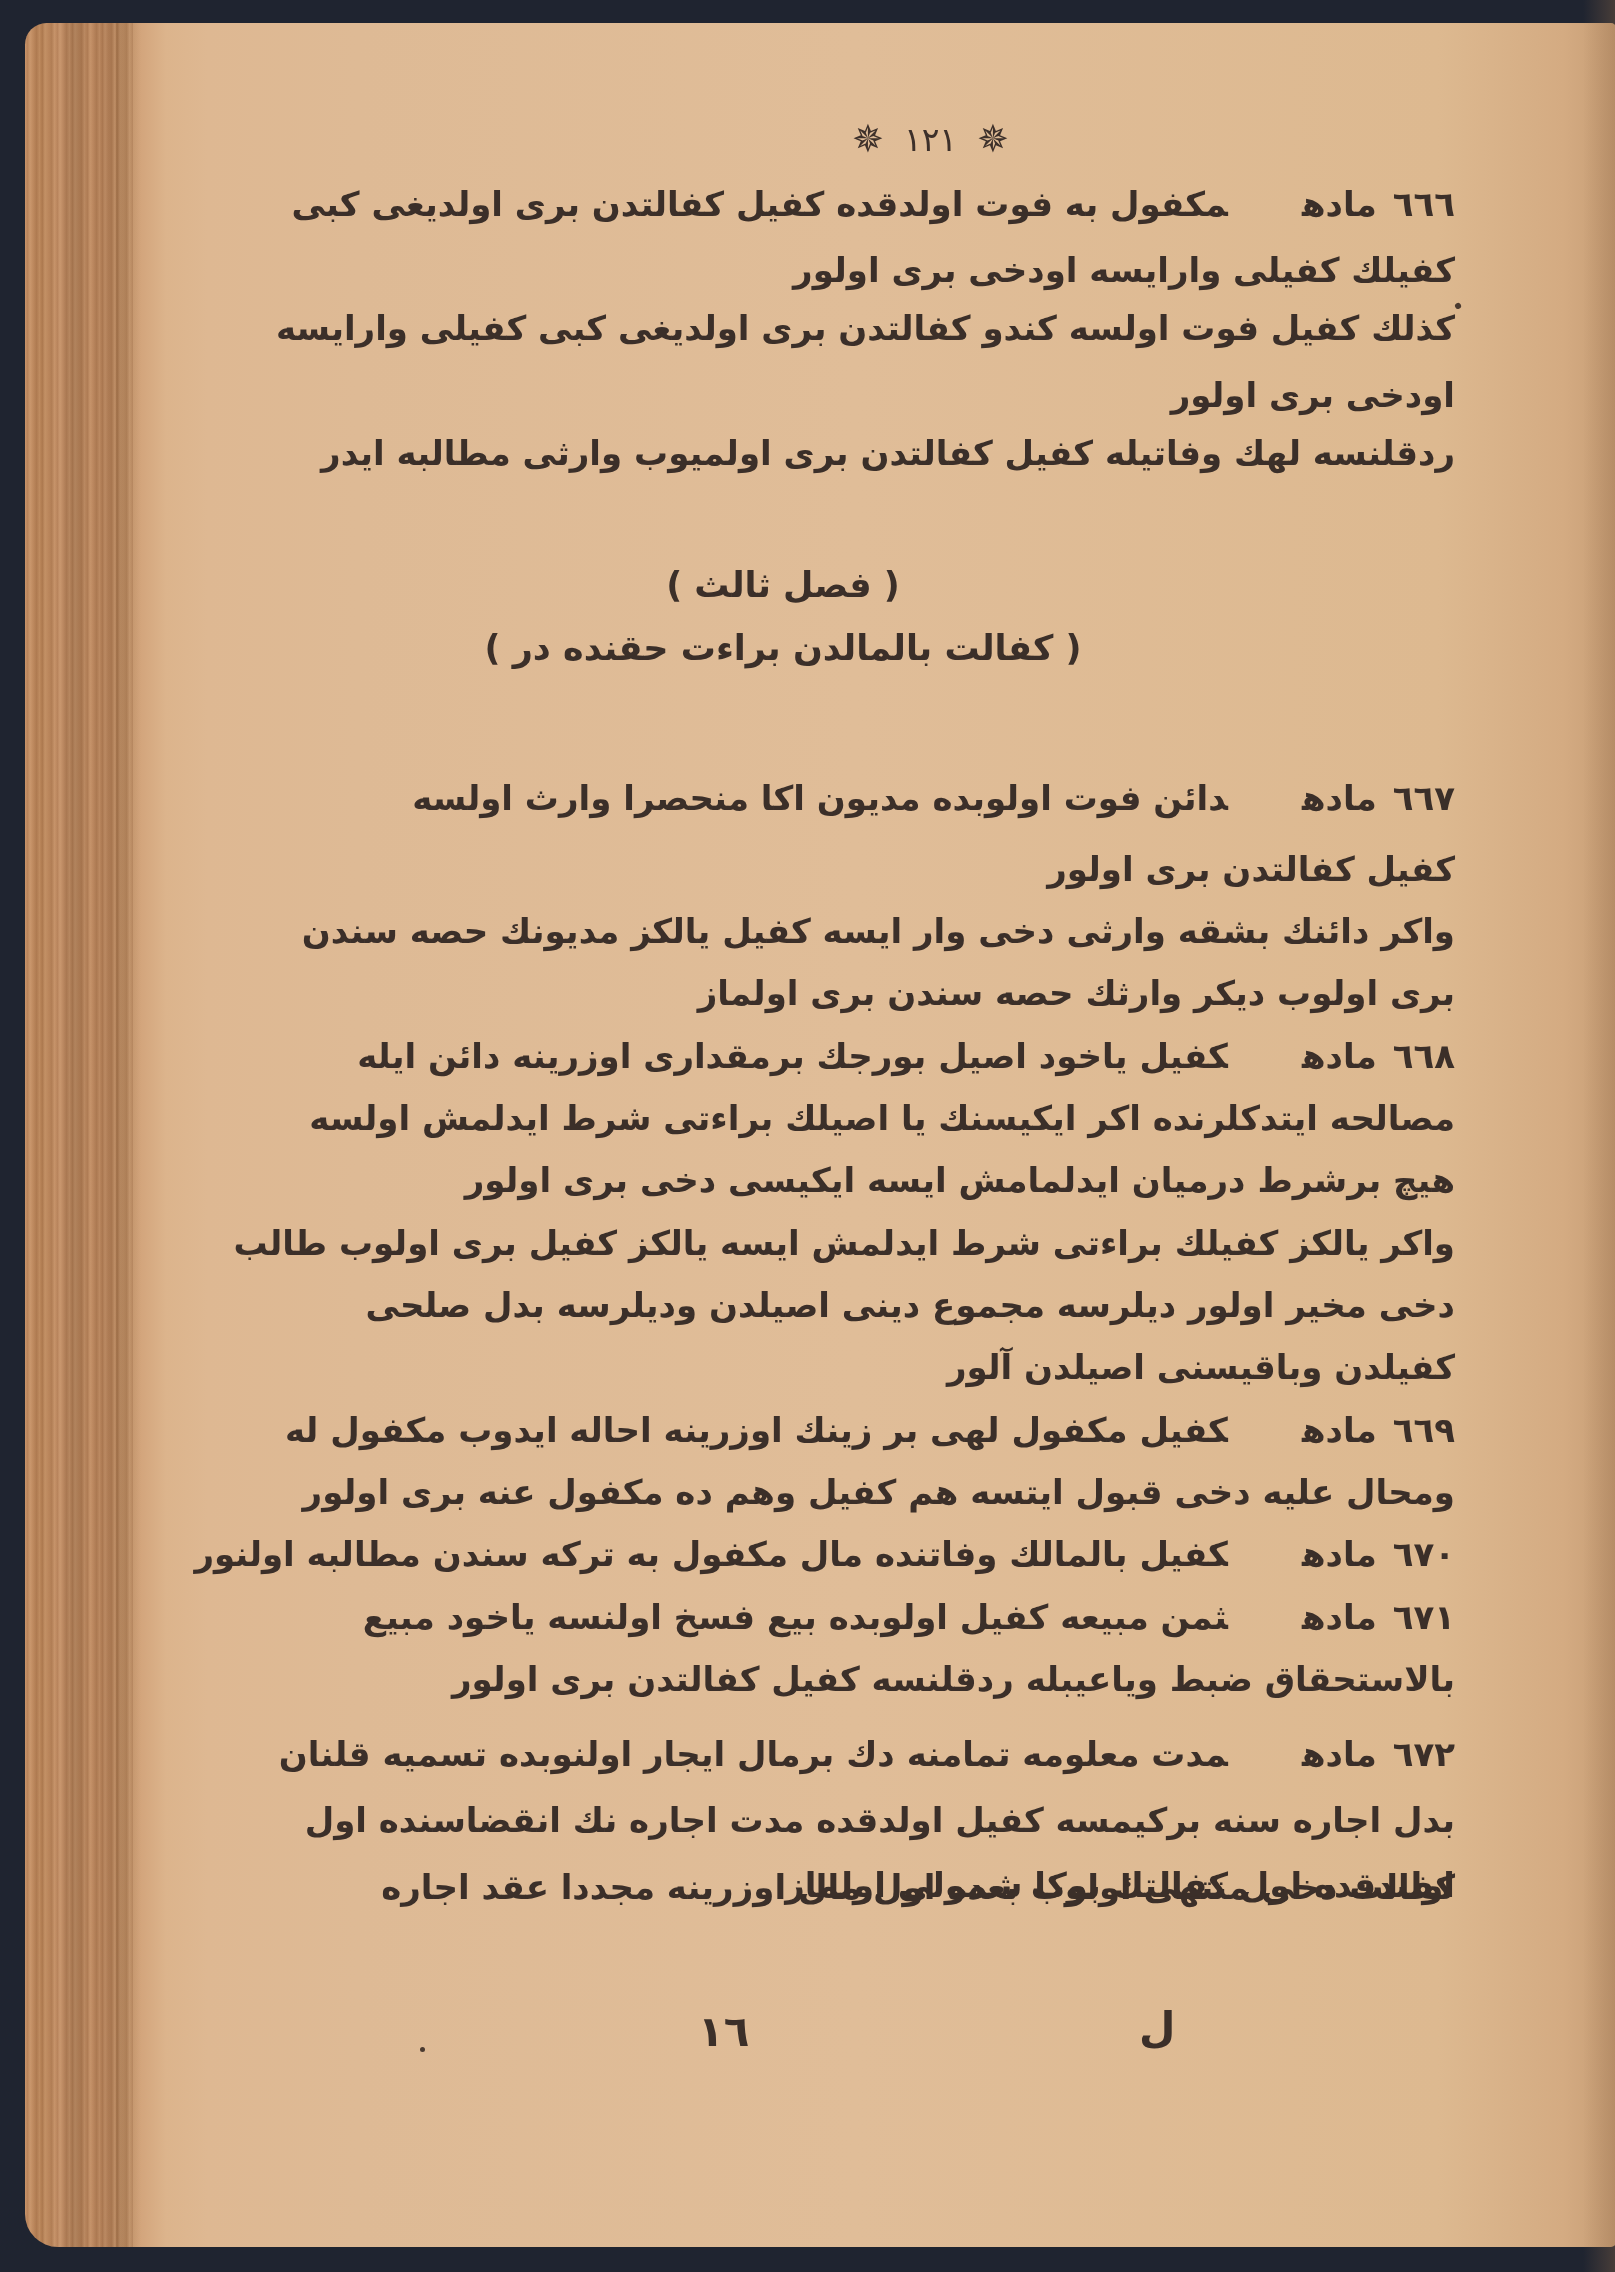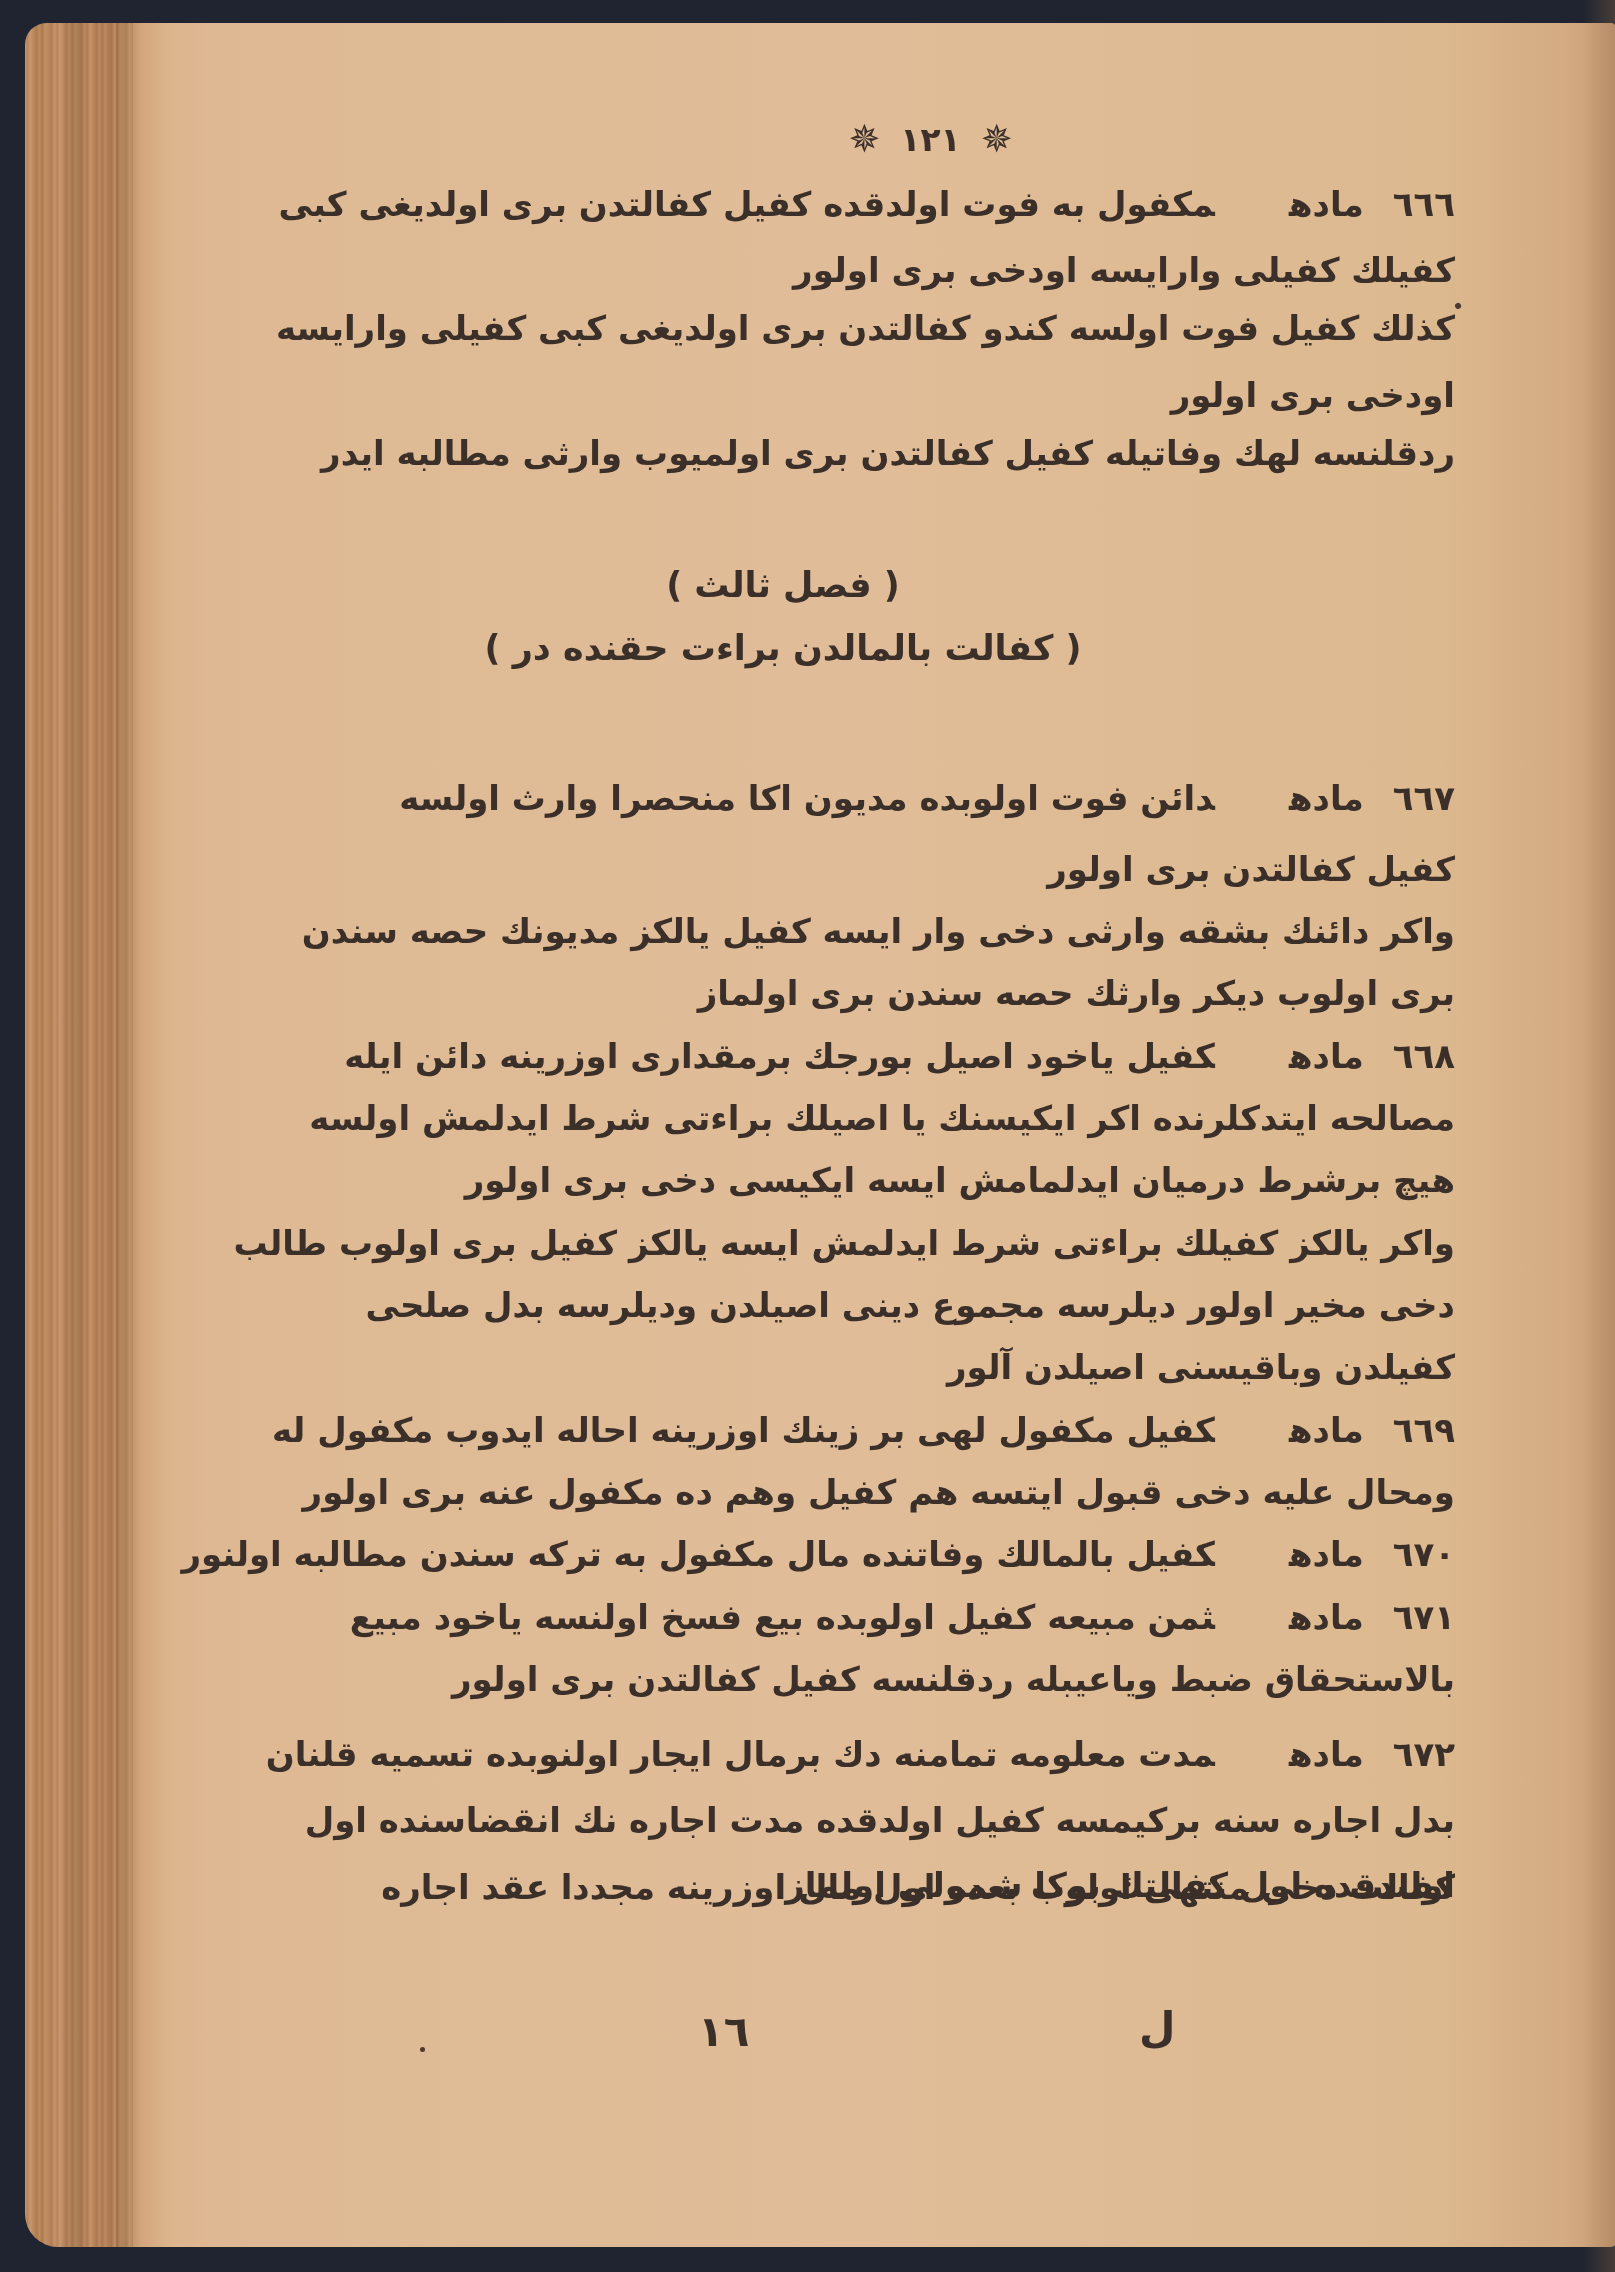--- a/index.html
+++ b/index.html
@@ -74,42 +74,42 @@
       gap: 20px;
       color: #3d302a;
       direction: rtl;
     }
     .header .orn {
       font-size: 38px;
       line-height: 1;
     }
     .header .pnum {
       font-size: 33px;
-      font-weight: bold;
+      font-weight: normal;
       text-align: center;
     }
     .line {
       position: absolute;
       right: 161px;
       width: 1022px;
       height: 58px;
       direction: rtl;
       white-space: nowrap;
       font-size: 34px;
       font-weight: bold;
       line-height: 58px;
       color: #3b2f29;
       text-align: justify;
       text-align-last: justify;
     }
     .line.short {
       text-align-last: right;
     }
     .line .num {
-      margin-left: 29px;
+      margin-left: 16px;
     }
     .line .madde {
       margin-left: 74px;
     }
     .heading {
       position: absolute;
       left: 0;
       width: 1616px;
       text-align: center;
       direction: rtl;

